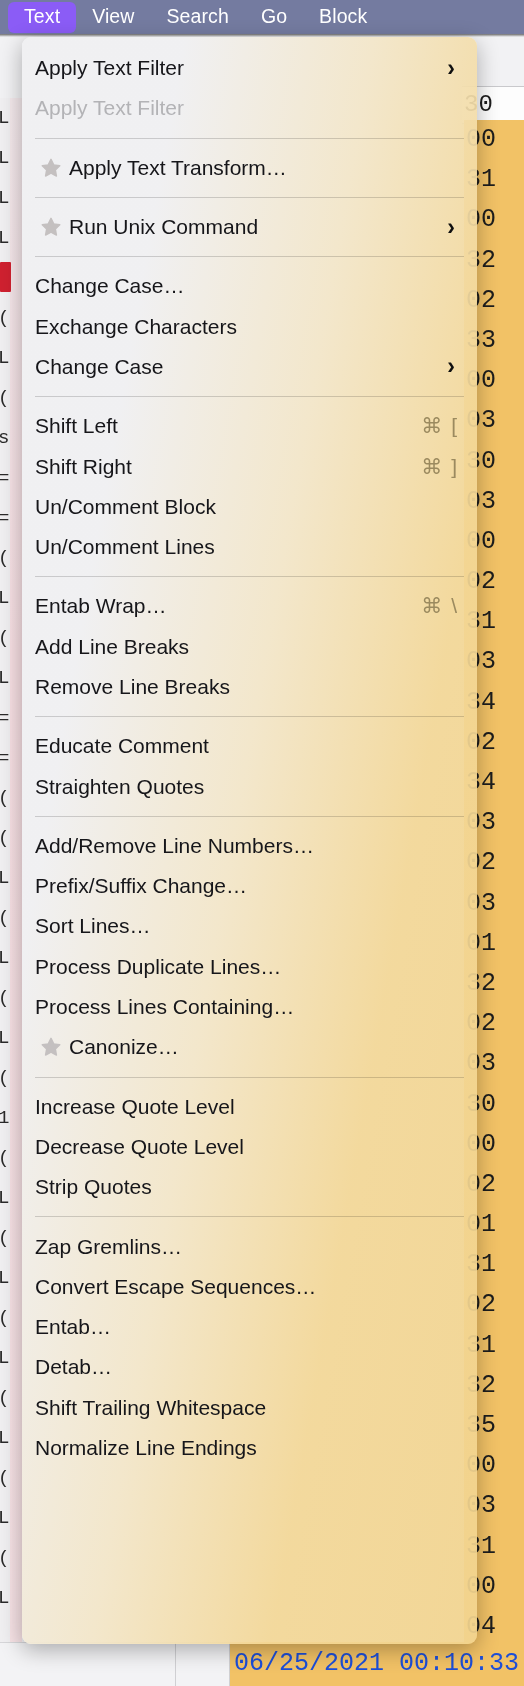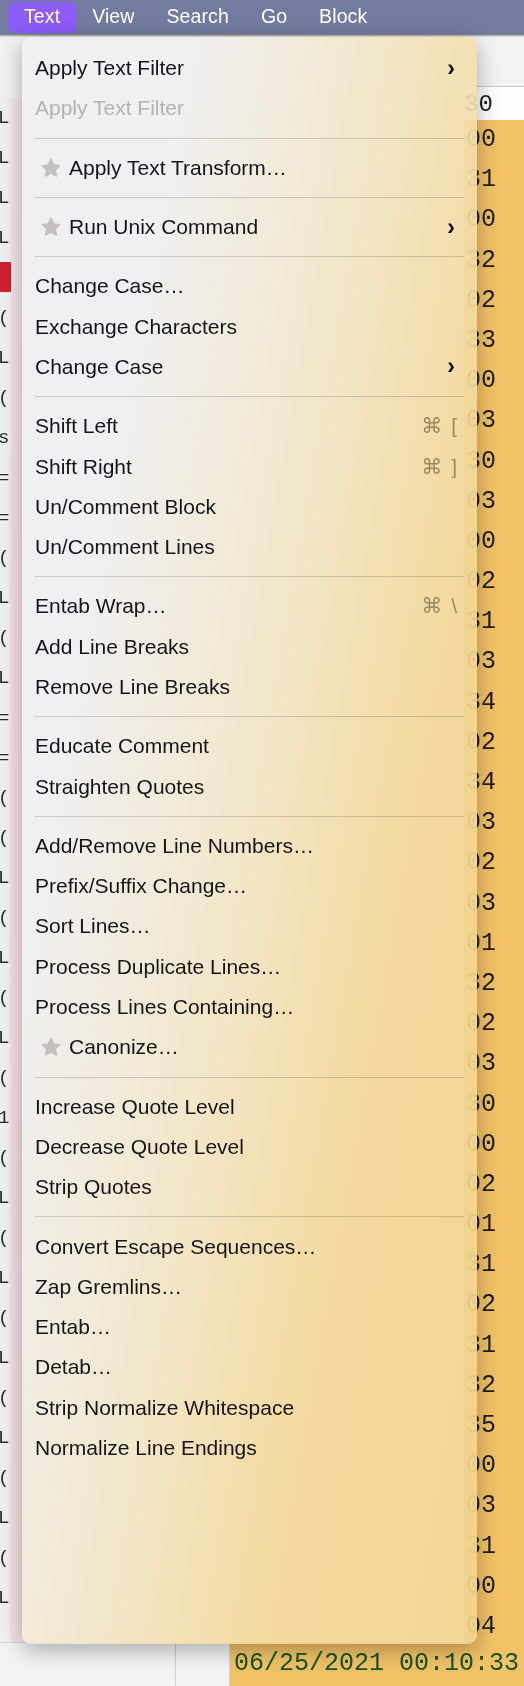--- a/index.html
+++ b/index.html
@@ -114,21 +114,21 @@
   .bg-bottom-amber {
     position: absolute;
     left: 230px;
     bottom: 0;
     width: 294px;
     height: 44px;
     background: #f2c266;
     font-family: "Liberation Mono", monospace;
     font-size: 25px;
     line-height: 44px;
-    color: #14532d;
+    color: #1d4ed8;
     white-space: nowrap;
     padding-left: 4px;
   }
   .bg-bottom-sep {
     position: absolute;
     bottom: 0;
     width: 1px;
     height: 44px;
     background: #d0d0d3;
   }
@@ -464,33 +464,33 @@
           <span class="mi-label">Increase Quote Level</span>
         </div>
         <div class="menu-item">
           <span class="mi-label">Decrease Quote Level</span>
         </div>
         <div class="menu-item">
           <span class="mi-label">Strip Quotes</span>
         </div>
         <div class="menu-sep"></div>
         <div class="menu-item">
+          <span class="mi-label">Zap Gremlins…</span>
+        </div>
+        <div class="menu-item">
           <span class="mi-label">Convert Escape Sequences…</span>
         </div>
         <div class="menu-item">
-          <span class="mi-label">Zap Gremlins…</span>
-        </div>
-        <div class="menu-item">
           <span class="mi-label">Entab…</span>
         </div>
         <div class="menu-item">
           <span class="mi-label">Detab…</span>
         </div>
         <div class="menu-item">
-          <span class="mi-label">Strip Normalize Whitespace</span>
+          <span class="mi-label">Shift Trailing Whitespace</span>
         </div>
         <div class="menu-item">
           <span class="mi-label">Normalize Line Endings</span>
         </div>
       </div>
   </div>
 
 </div>
 
 </body></html>

